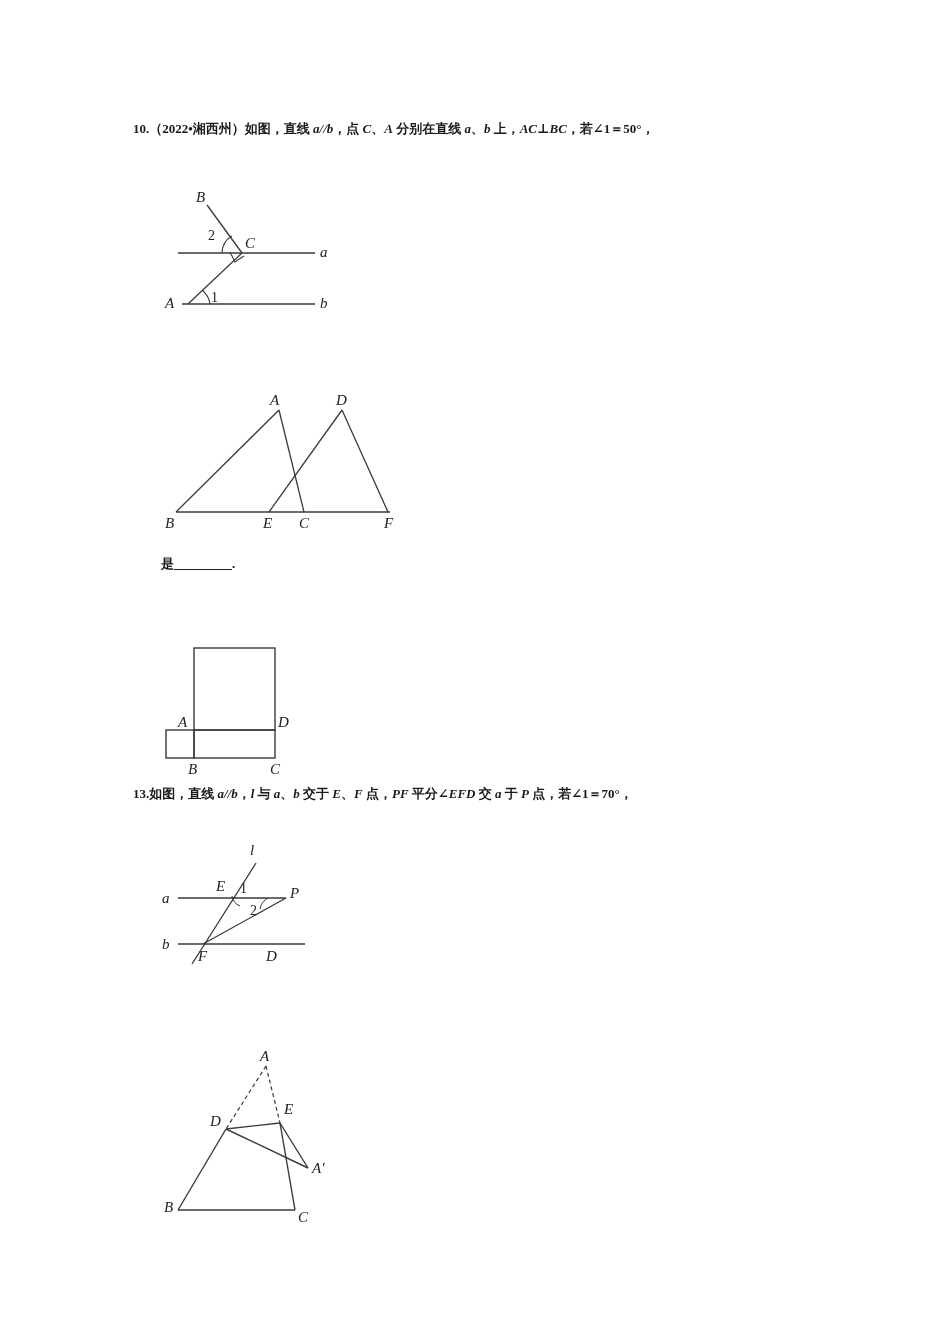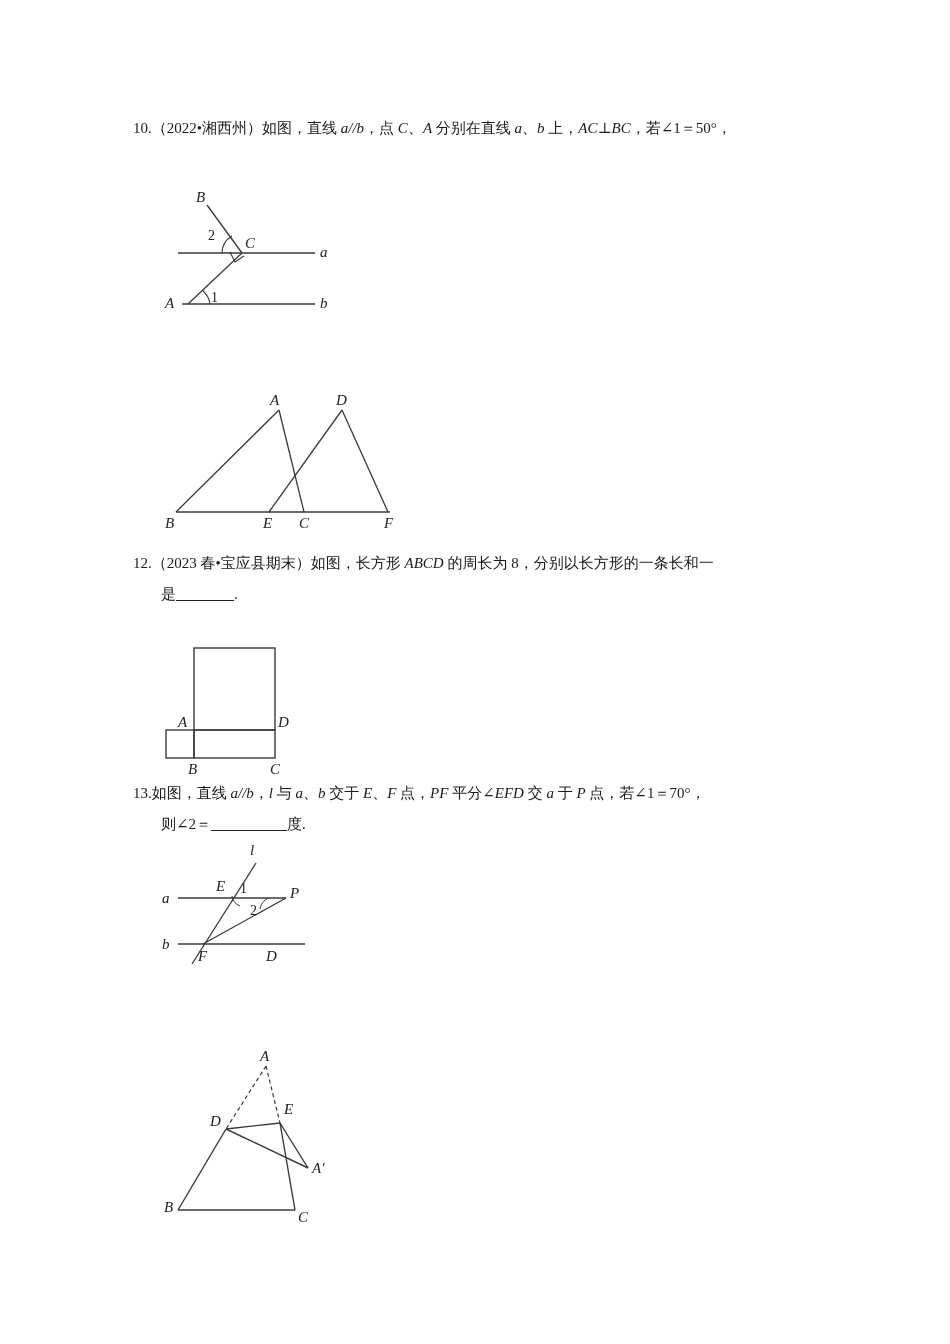--- a/index.html
+++ b/index.html
@@ -20,24 +20,25 @@
     left: 0; top: 0;
     width: 950px;
     height: 1344px;
   }
   .q-block {
     position: absolute;
     left: 133px;
     width: 690px;
   }
   .q-text {
-    font-size: 15px;
+    font-size: 13px;
     line-height: 31px;
     text-align: justify;
     text-justify: inter-ideograph;
+    font-weight: bold;
   }
   .q-line {
     display: block;
     white-space: nowrap;
   }
   .q-line.indent { padding-left: 28px; }
   .num { letter-spacing: 0; }
   .it {
     font-style: italic;
     font-family: "Liberation Serif", "DejaVu Serif", serif;
@@ -131,21 +132,20 @@
       <text class="lbl" x="176" y="12">D</text>
       <text class="lbl" x="5" y="135">B</text>
       <text class="lbl" x="103" y="135">E</text>
       <text class="lbl" x="139" y="135">C</text>
       <text class="lbl" x="224" y="135">F</text>
     </svg>
   </div>
 
   <div class="q-block" style="top:548px;">
     <div class="q-text">
-      <span class="q-line"><span class="num">12.</span><span>（2023 春•宝应县期末）</span><span>如图，长方形 </span><span class="it">ABCD</span><span> 的周长为 8，分别以长方形的一条长和一</span></span>
       <span class="q-line indent"><span>是</span><span class="blank-s"></span><span>.</span></span>
     </div>
   </div>
 
   <div class="fig" style="left:158px; top:642px;">
     <svg width="170" height="135" viewBox="0 0 170 135">
 
       <rect x="36" y="6" width="81" height="82" stroke-width="1.4"></rect>
 
       <rect x="8" y="88" width="28" height="28" stroke-width="1.4"></rect>
@@ -154,21 +154,20 @@
       <text class="lbl" x="20" y="85">A</text>
       <text class="lbl" x="120" y="85">D</text>
       <text class="lbl" x="30" y="132">B</text>
       <text class="lbl" x="112" y="132">C</text>
     </svg>
   </div>
 
   <div class="q-block" style="top:778px;">
     <div class="q-text">
       <span class="q-line"><span class="num">13.</span><span>如图，直线 </span><span class="it">a//b</span><span>，</span><span class="it">l</span><span> 与 </span><span class="it">a</span><span>、</span><span class="it">b</span><span> 交于 </span><span class="it">E</span><span>、</span><span class="it">F</span><span> 点，</span><span class="it">PF</span><span> 平分∠</span><span class="it">EFD</span><span> 交 </span><span class="it">a</span><span> 于 </span><span class="it">P</span><span> 点，若∠1＝70°，</span></span>
-      <span class="q-line indent"><span>则∠2＝</span><span class="blank-m"></span><span>度.</span></span>
     </div>
   </div>
 
   <div class="fig" style="left:158px; top:845px;">
     <svg width="230" height="125" viewBox="0 0 230 125">
 
       <line x1="20" y1="53" x2="128" y2="53" stroke-width="1.3"></line>
 
       <line x1="20" y1="99" x2="147" y2="99" stroke-width="1.3"></line>
 

